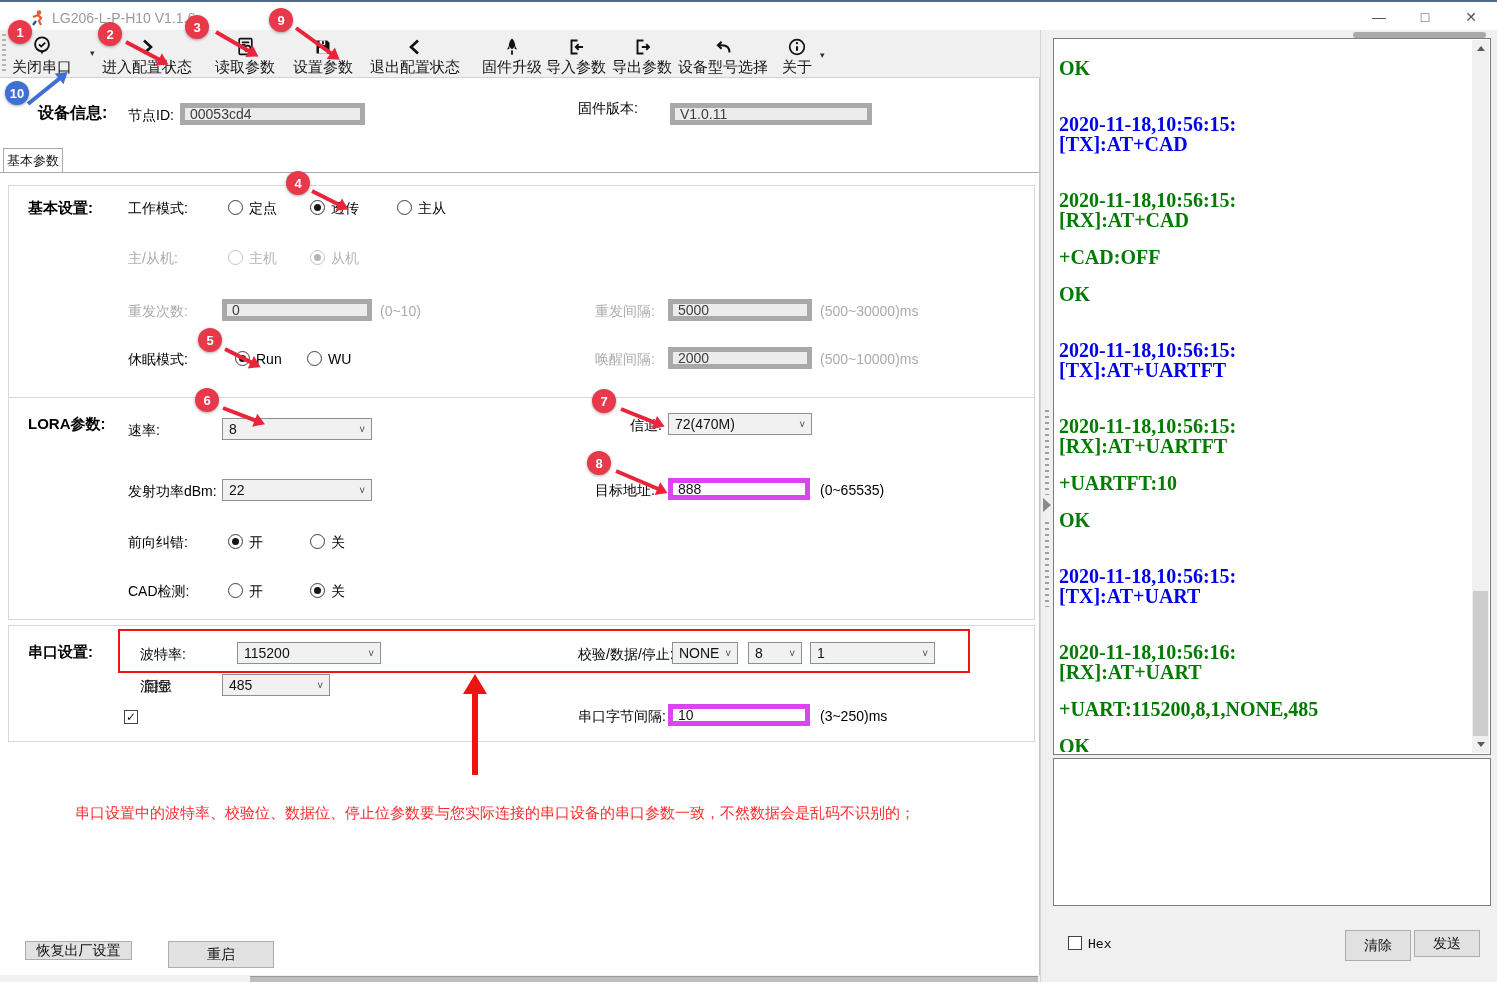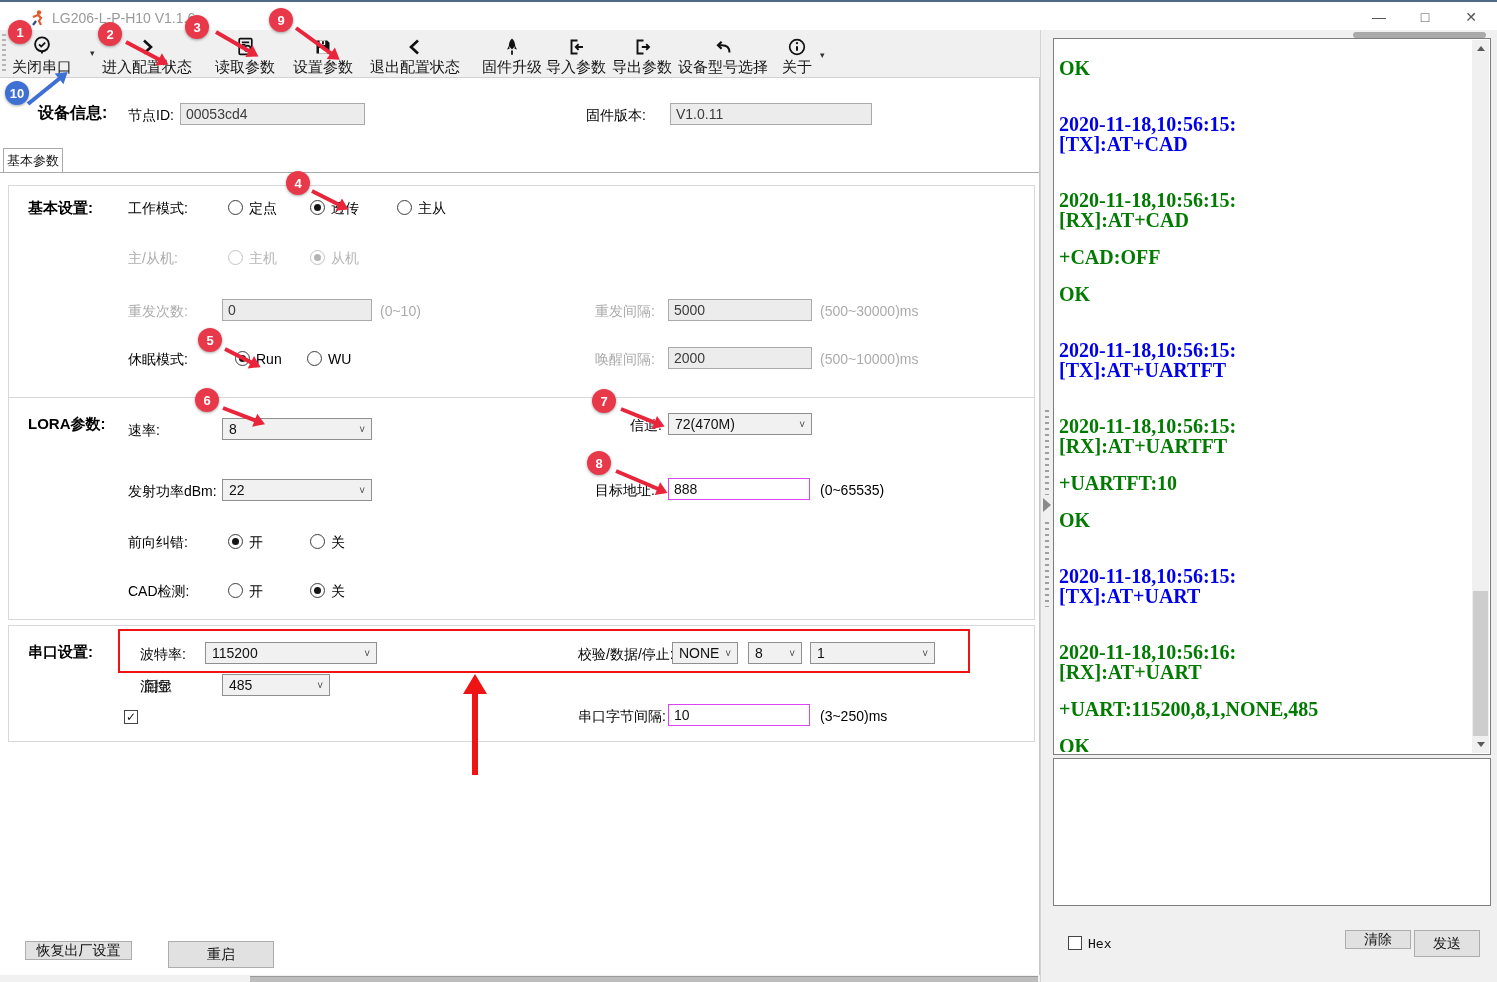--- a/index.html
+++ b/index.html
@@ -17,21 +17,21 @@
   .tb-item{position:absolute;top:4px;text-align:center;white-space:nowrap;cursor:default;}
   .tb-icon{height:23px;display:flex;align-items:flex-end;justify-content:center;}
   .tb-label{font-size:15px;color:#151515;margin-top:1px;}
   .caret{position:absolute;font-size:9px;color:#333;}
   
   .main{position:absolute;left:0;top:78px;width:1040px;height:897px;background:#fff;border-right:1px solid #c6c6c6;box-sizing:border-box;}
   .sec{position:absolute;font-weight:bold;font-size:15px;color:#000;white-space:nowrap;}
   .lab{position:absolute;font-size:14px;color:#000;white-space:nowrap;}
   .lab.dis,.hint.dis{color:#ababab;}
   .hint{position:absolute;font-size:14px;color:#000;white-space:nowrap;}
-  .tf{position:absolute;height:22px;box-sizing:border-box;border:1px solid #d946ef;background:#fff;
+  .tf{position:absolute;height:22px;box-sizing:border-box;border:5px solid #d946ef;background:#fff;
       font-size:14px;display:flex;align-items:center;padding:0 5px;}
   .tf.ro{background:#ececec;border-color:#a9a9a9;color:#3c3c3c;}
   .combo{position:absolute;height:22px;box-sizing:border-box;border:1px solid #8f8f8f;background:#f1f1f1;
          font-size:14px;display:flex;align-items:center;justify-content:space-between;padding:0 6px;}
   .combo .dd{font-size:10px;color:#444;}
   .rad{position:absolute;width:15px;height:15px;border:1px solid #3d3d3d;border-radius:50%;background:#fff;box-sizing:border-box;}
   .rad.on::after{content:'';position:absolute;left:3px;top:3px;right:3px;bottom:3px;background:#161616;border-radius:50%;}
   .rad.dis{border-color:#c3c3c3;}
   .rad.dis.on::after{background:#b4b4b4;}
   .rlab{position:absolute;font-size:14px;color:#000;white-space:nowrap;}
@@ -211,21 +211,21 @@
       <div class="tb-label">关于</div>
     </div>
     <span class="caret" style="left:820px;top:20px;">▾</span>
   </div>
 
   <div class="main">
 
     <span class="sec" style="left:38px;top:25px;font-size:16px;">设备信息:</span>
     <span class="lab" style="left:128px;top:29px;">节点ID:</span>
     <div class="tf ro" style="left:180px;top:25px;width:185px;">00053cd4</div>
-    <span class="lab" style="left:578px;top:29px;margin-left:8px;">固件版本:</span>
+    <span class="lab" style="left:578px;top:22px;">固件版本:</span>
     <div class="tf ro" style="left:670px;top:25px;width:202px;">V1.0.11</div>
 
     <div class="tab">基本参数</div>
     <div class="tabline"></div>
 
     <div class="gbox" style="top:107px;height:284px;"></div>
     <span class="sec" style="left:28px;top:121px;">基本设置:</span>
 
     <span class="lab" style="left:128px;top:122px;">工作模式:</span>
     <span class="rad" style="left:228px;top:122px;"></span>
@@ -289,21 +289,21 @@
     <span class="lab" style="left:128px;top:505px;">CAD检测:</span>
     <span class="rad" style="left:228px;top:505px;"></span>
     <span class="rlab" style="left:249px;top:505px;">开</span>
     <span class="rad on" style="left:310px;top:505px;"></span>
     <span class="rlab" style="left:331px;top:505px;">关</span>
 
     <div class="gbox" style="top:547px;height:117px;"></div>
     <span class="sec" style="left:28px;top:565px;">串口设置:</span>
 
     <span class="lab" style="left:140px;top:568px;">波特率:</span>
-    <div class="combo" style="left:205px;top:564px;width:172px;gap:11px;">
+    <div class="combo" style="left:237px;top:564px;width:144px;gap:11px;">
       <span>115200</span>
         <span class="dd">˅</span>
     </div>
     <span class="lab" style="left:578px;top:568px;">校验/数据/停止:</span>
     <div class="combo" style="left:672px;top:564px;width:66px;">
       <span>NONE</span>
         <span class="dd">˅</span>
     </div>
     <div class="combo" style="left:748px;top:564px;width:54px;">
       <span>8</span>
@@ -323,20 +323,21 @@
     <span class="cb" style="left:124px;top:632px;">✓</span>
     <span class="lab" style="left:144px;top:600px;">回显</span>
     <span class="lab" style="left:578px;top:630px;">串口字节间隔:</span>
     <div class="tf" style="left:668px;top:626px;width:142px;">10</div>
     <span class="hint" style="left:820px;top:630px;">(3~250)ms</span>
 
     <div class="redrect" style="left:118px;top:551px;width:852px;height:44px;"></div>
     <div class="bigarrow-head" style="left:463px;top:596px;"></div>
     <div class="bigarrow-shaft" style="left:472px;top:615px;width:6px;height:82px;"></div>
 
+    <div class="warn" style="left:75px;top:726px;">串口设置中的波特率、校验位、数据位、停止位参数要与您实际连接的串口设备的串口参数一致，不然数据会是乱码不识别的；</div>
 
     <div class="btn" style="left:25px;top:863px;width:107px;height:19px;">恢复出厂设置</div>
     <div class="btn" style="left:168px;top:863px;width:106px;height:27px;">重启</div>
   </div>
 
   <div class="bot-scroll">
     <div class="bot-thumb"></div>
   </div>
 
   <div class="splitter">
@@ -379,21 +380,21 @@
       <div class="vs-btn" style="bottom:0;">
           <span class="tri-dn"></span>
         </div>
     </div>
   </div>
 
   <div class="sendbox"></div>
 
   <span class="cb" style="left:1068px;top:936px;"></span>
   <span class="hex-lab" style="left:1088px;top:936px;">Hex</span>
-  <div class="btn" style="left:1345px;top:930px;width:66px;height:19px;">清除</div>
+  <div class="btn" style="left:1345px;top:930px;width:66px;height:31px;">清除</div>
   <div class="btn" style="left:1414px;top:930px;width:66px;height:27px;font-family:Liberation Mono, monospace;">发送</div>
 
   <div class="ann" style="left:8px;top:20px;">1</div>
   <div class="ann" style="left:98px;top:22px;">2</div>
   <div class="ann" style="left:185px;top:15px;">3</div>
   <div class="ann" style="left:269px;top:8px;">9</div>
   <div class="ann blue" style="left:5px;top:81px;">10</div>
   <div class="ann" style="left:286px;top:171px;">4</div>
   <div class="ann" style="left:198px;top:328px;">5</div>
   <div class="ann" style="left:195px;top:388px;">6</div>

